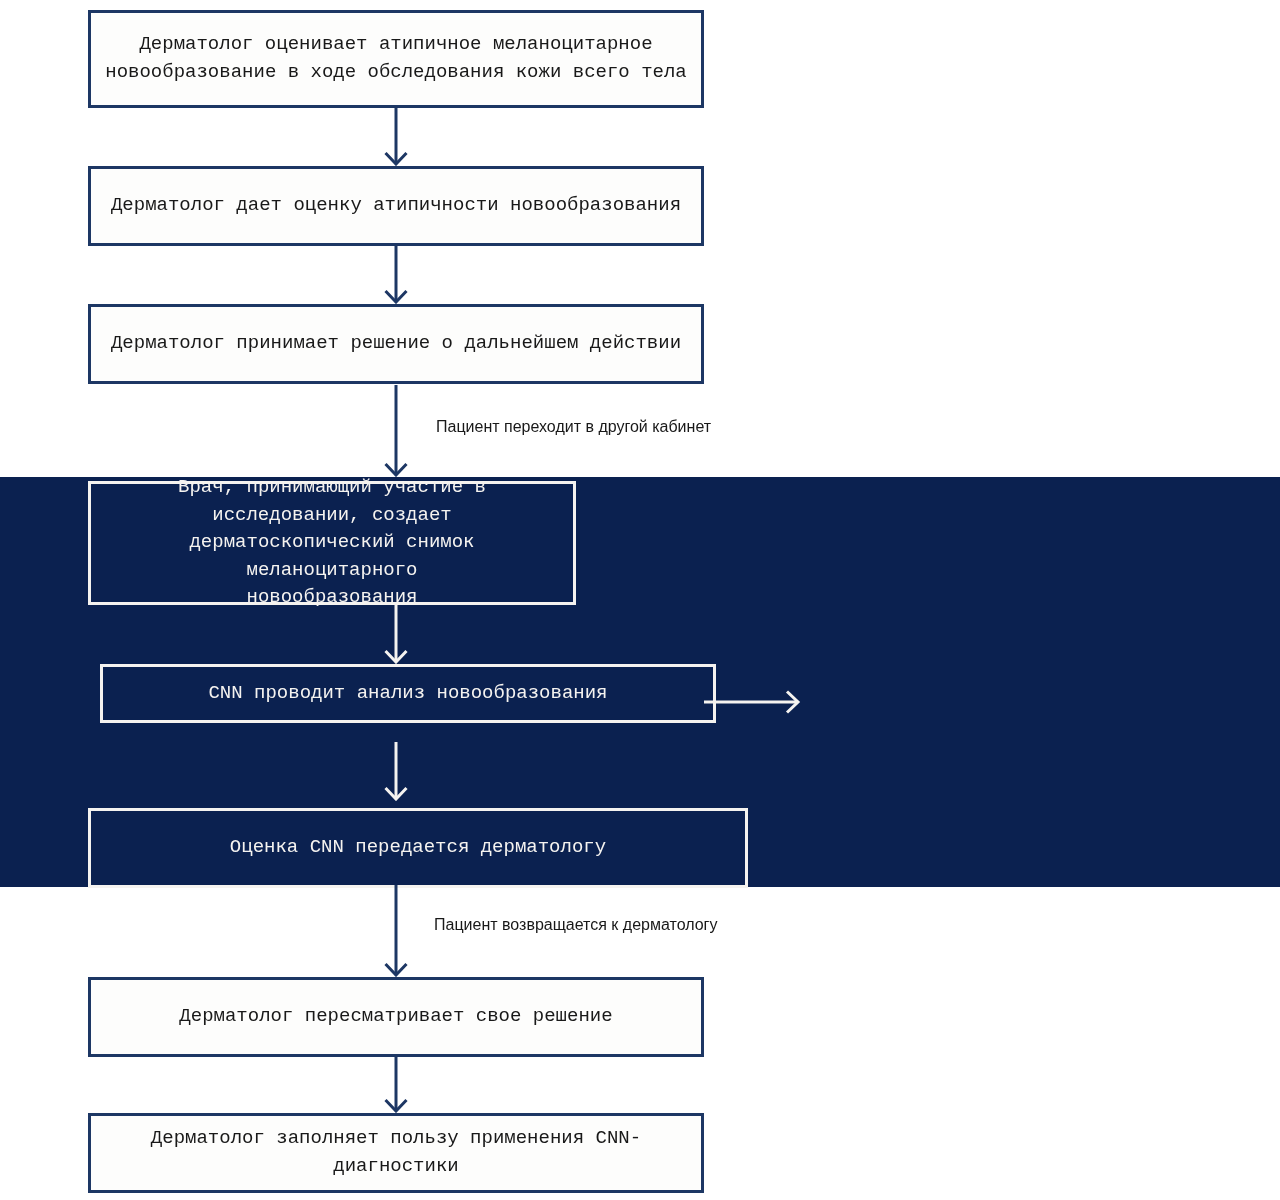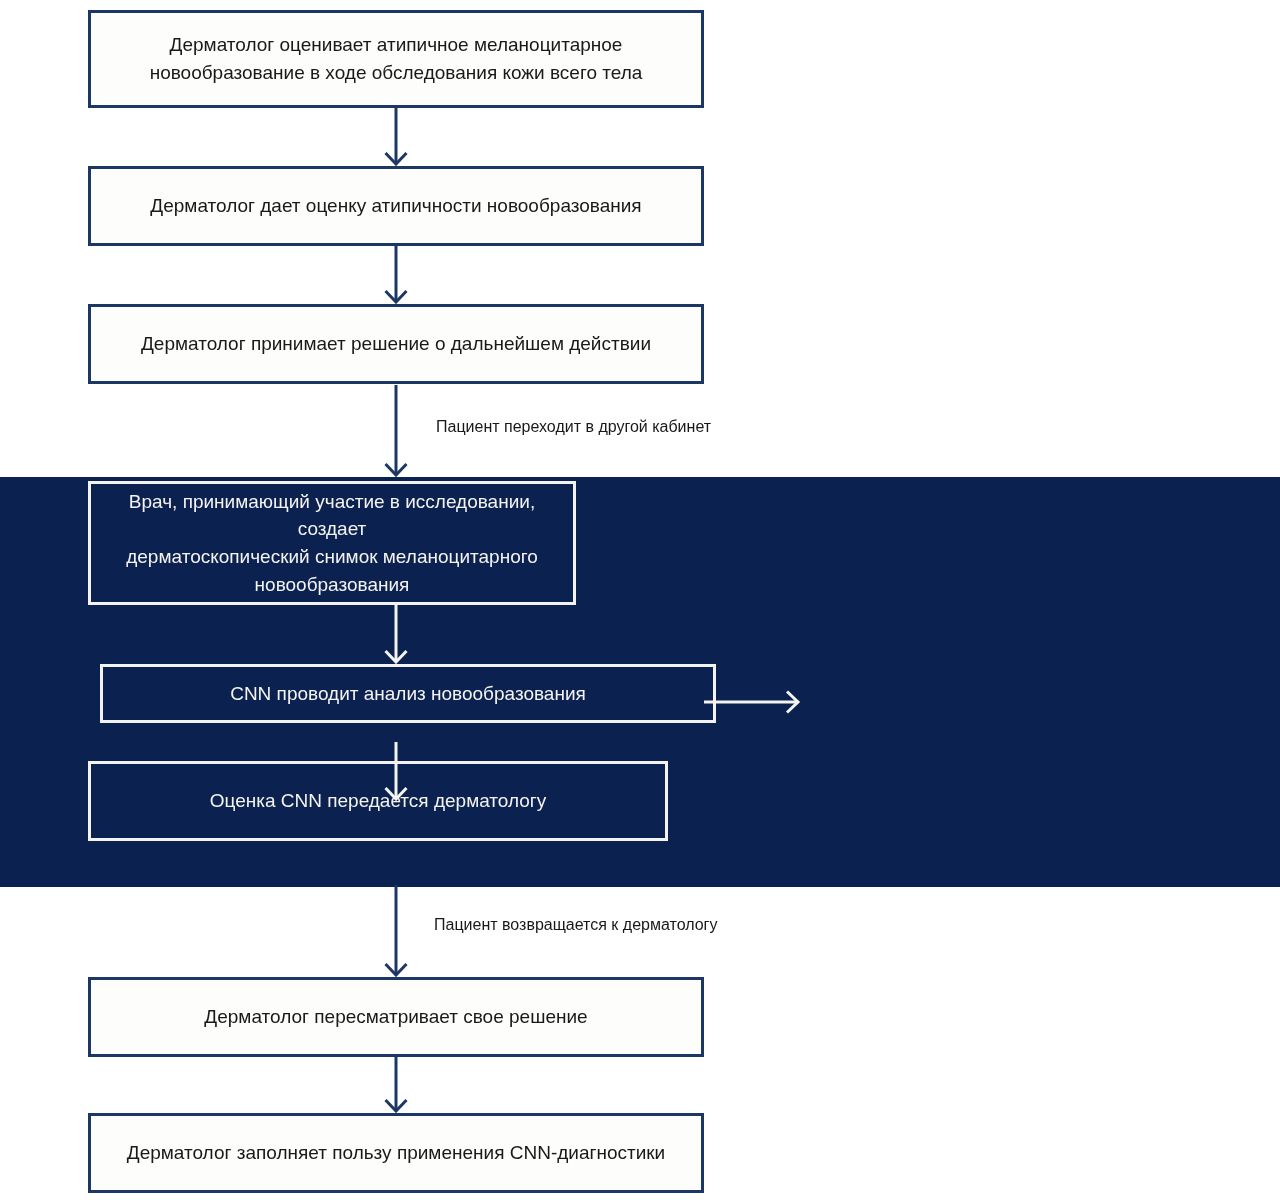--- a/index.html
+++ b/index.html
@@ -35,20 +35,21 @@
   .box.dark{
     background:transparent;
     border:3px solid var(--ivory);
   }
   .box.dark .box-text{color:var(--ivory);}
   .box-text{
     margin:0;padding:0 14px;
     font-size:19px;line-height:1.45;
     color:var(--text-dark);
     white-space:pre-line;
+    font-family:Liberation Mono, monospace;
   }
   .arrow{position:absolute;}
   .arrow line,.arrow polyline{
     stroke:var(--navy-line);stroke-width:3;fill:none;
   }
   .arrow.white line,.arrow.white polyline{
     stroke:var(--ivory);
   }
   .edge-label{
     position:absolute;
@@ -114,21 +115,21 @@
     <line x1="0" y1="14" x2="94" y2="14"></line>
     <polyline points="83,3.5 94,14 83,24.5"></polyline>
   </svg>
 
 
   <svg class="arrow white" style="left:382px;top:742px" width="28" height="59">
     <line x1="14" y1="0" x2="14" y2="57"></line>
     <polyline points="3.5,46 14,57 24.5,46"></polyline>
   </svg>
 
-  <div class="box dark" style="left:88px;width:580px;top:761px;height:80px">
+  <div class="box dark" style="left:88px;width:660px;top:808px;height:80px">
     <p class="box-text">Оценка CNN передается дерматологу</p>
   </div>
 
   <svg class="arrow" style="left:382px;top:885px" width="28" height="92">
     <line x1="14" y1="0" x2="14" y2="90"></line>
     <polyline points="3.5,79 14,90 24.5,79"></polyline>
   </svg>
 
   <p class="edge-label" style="left:434px;top:915px">Пациент возвращается к дерматологу</p>
 

